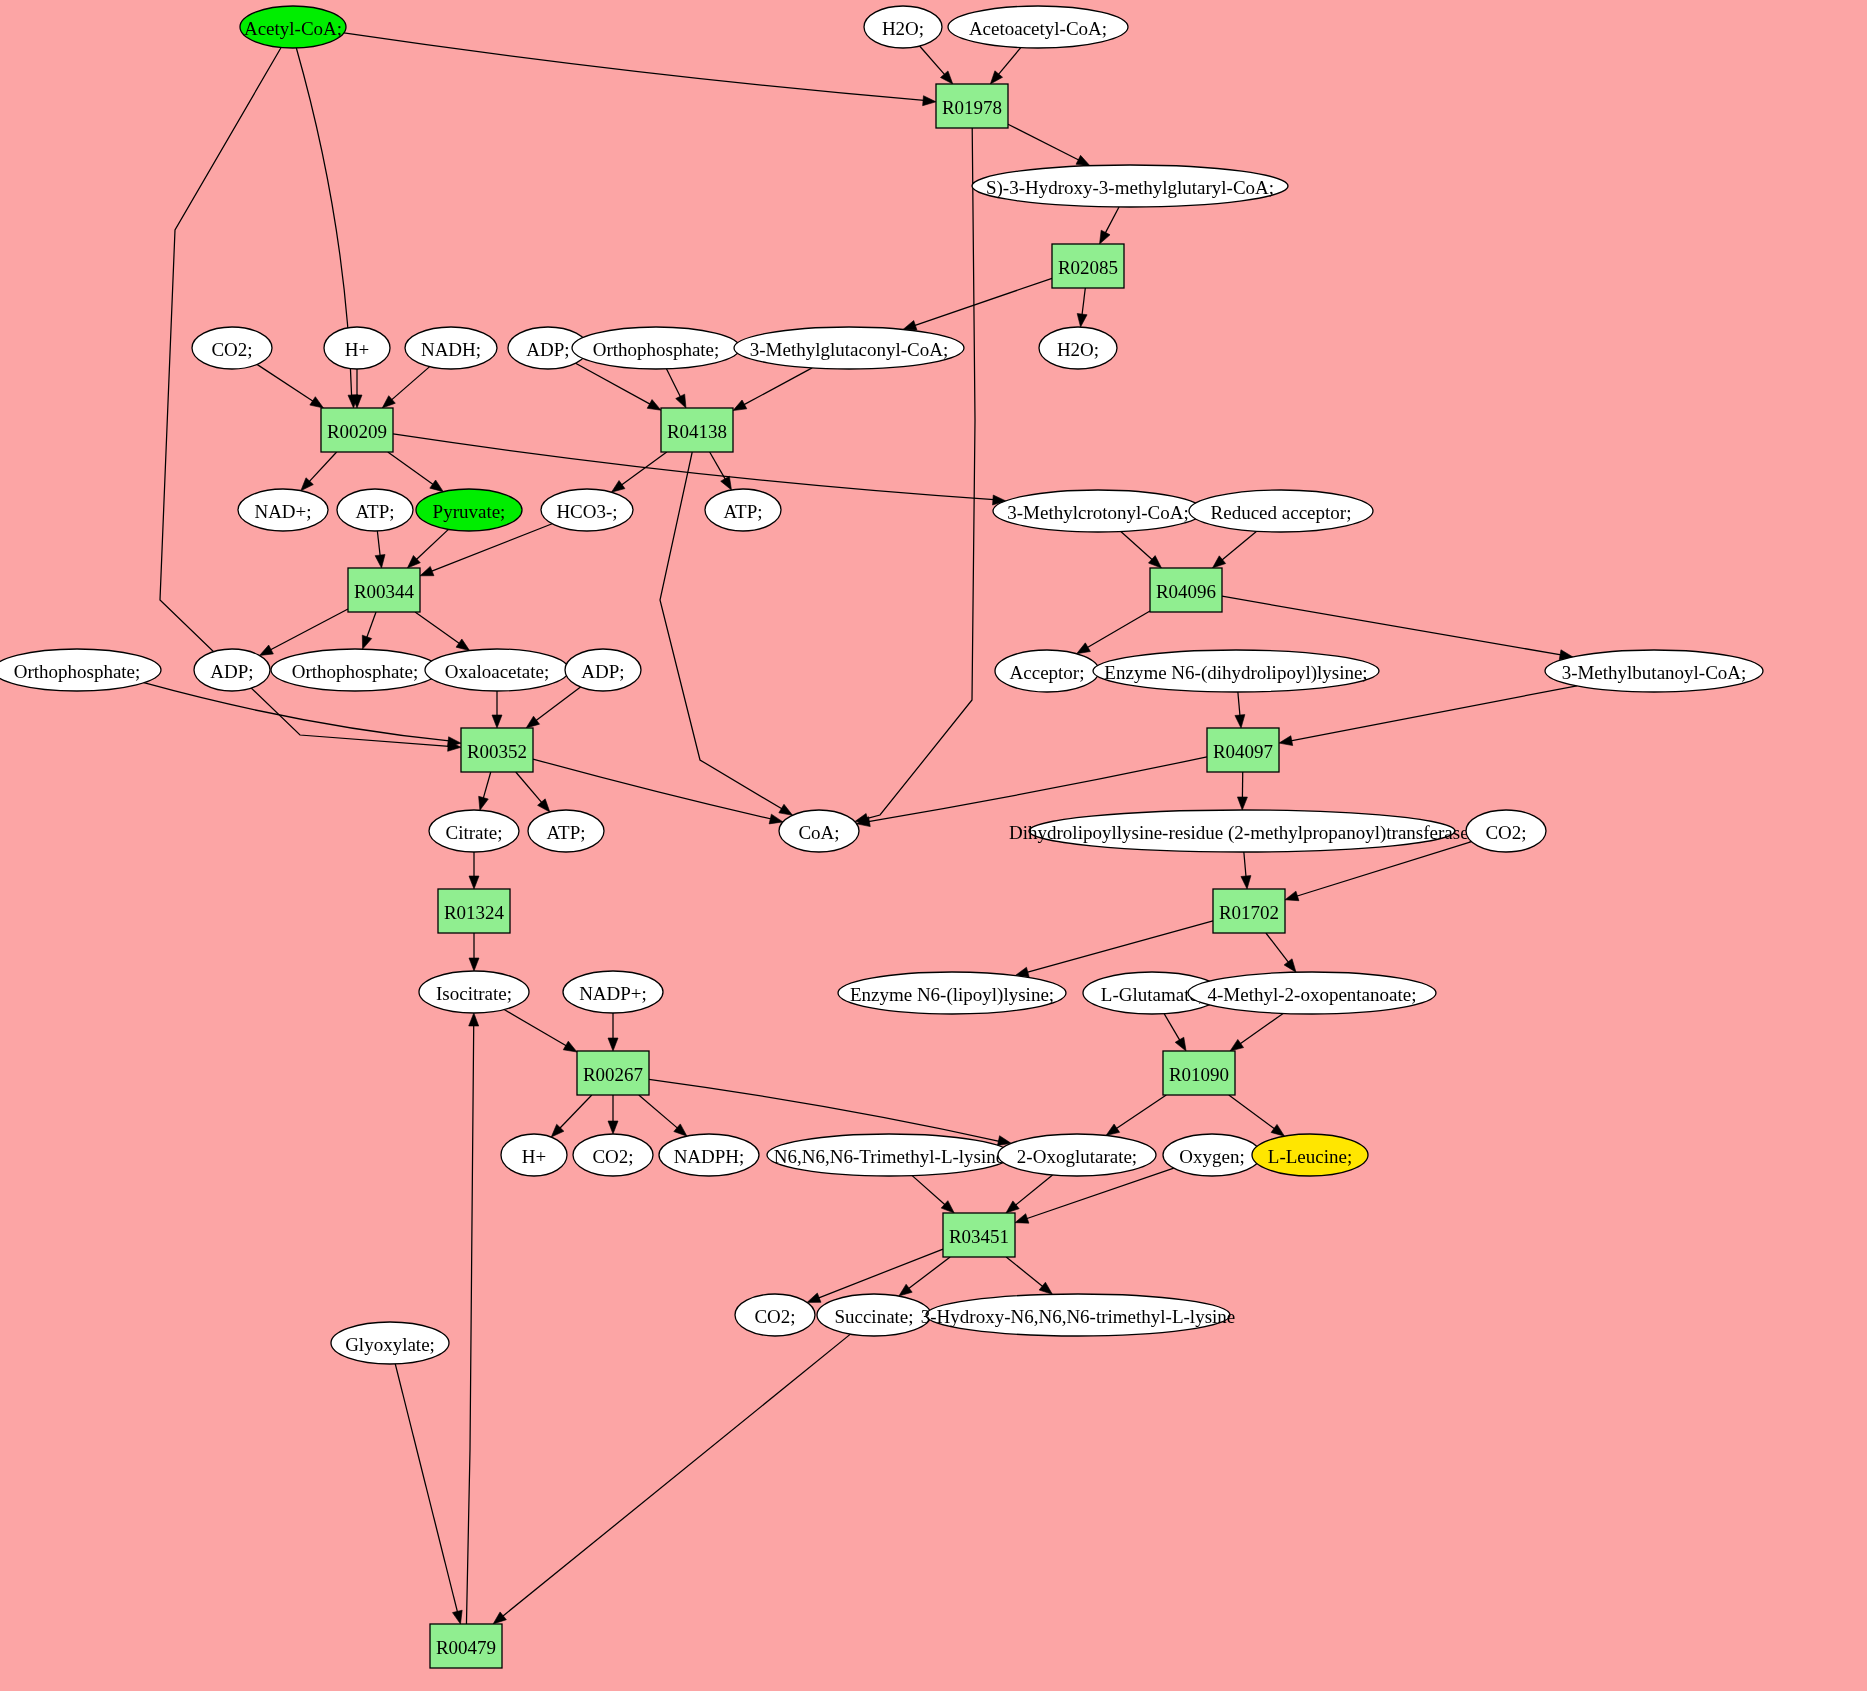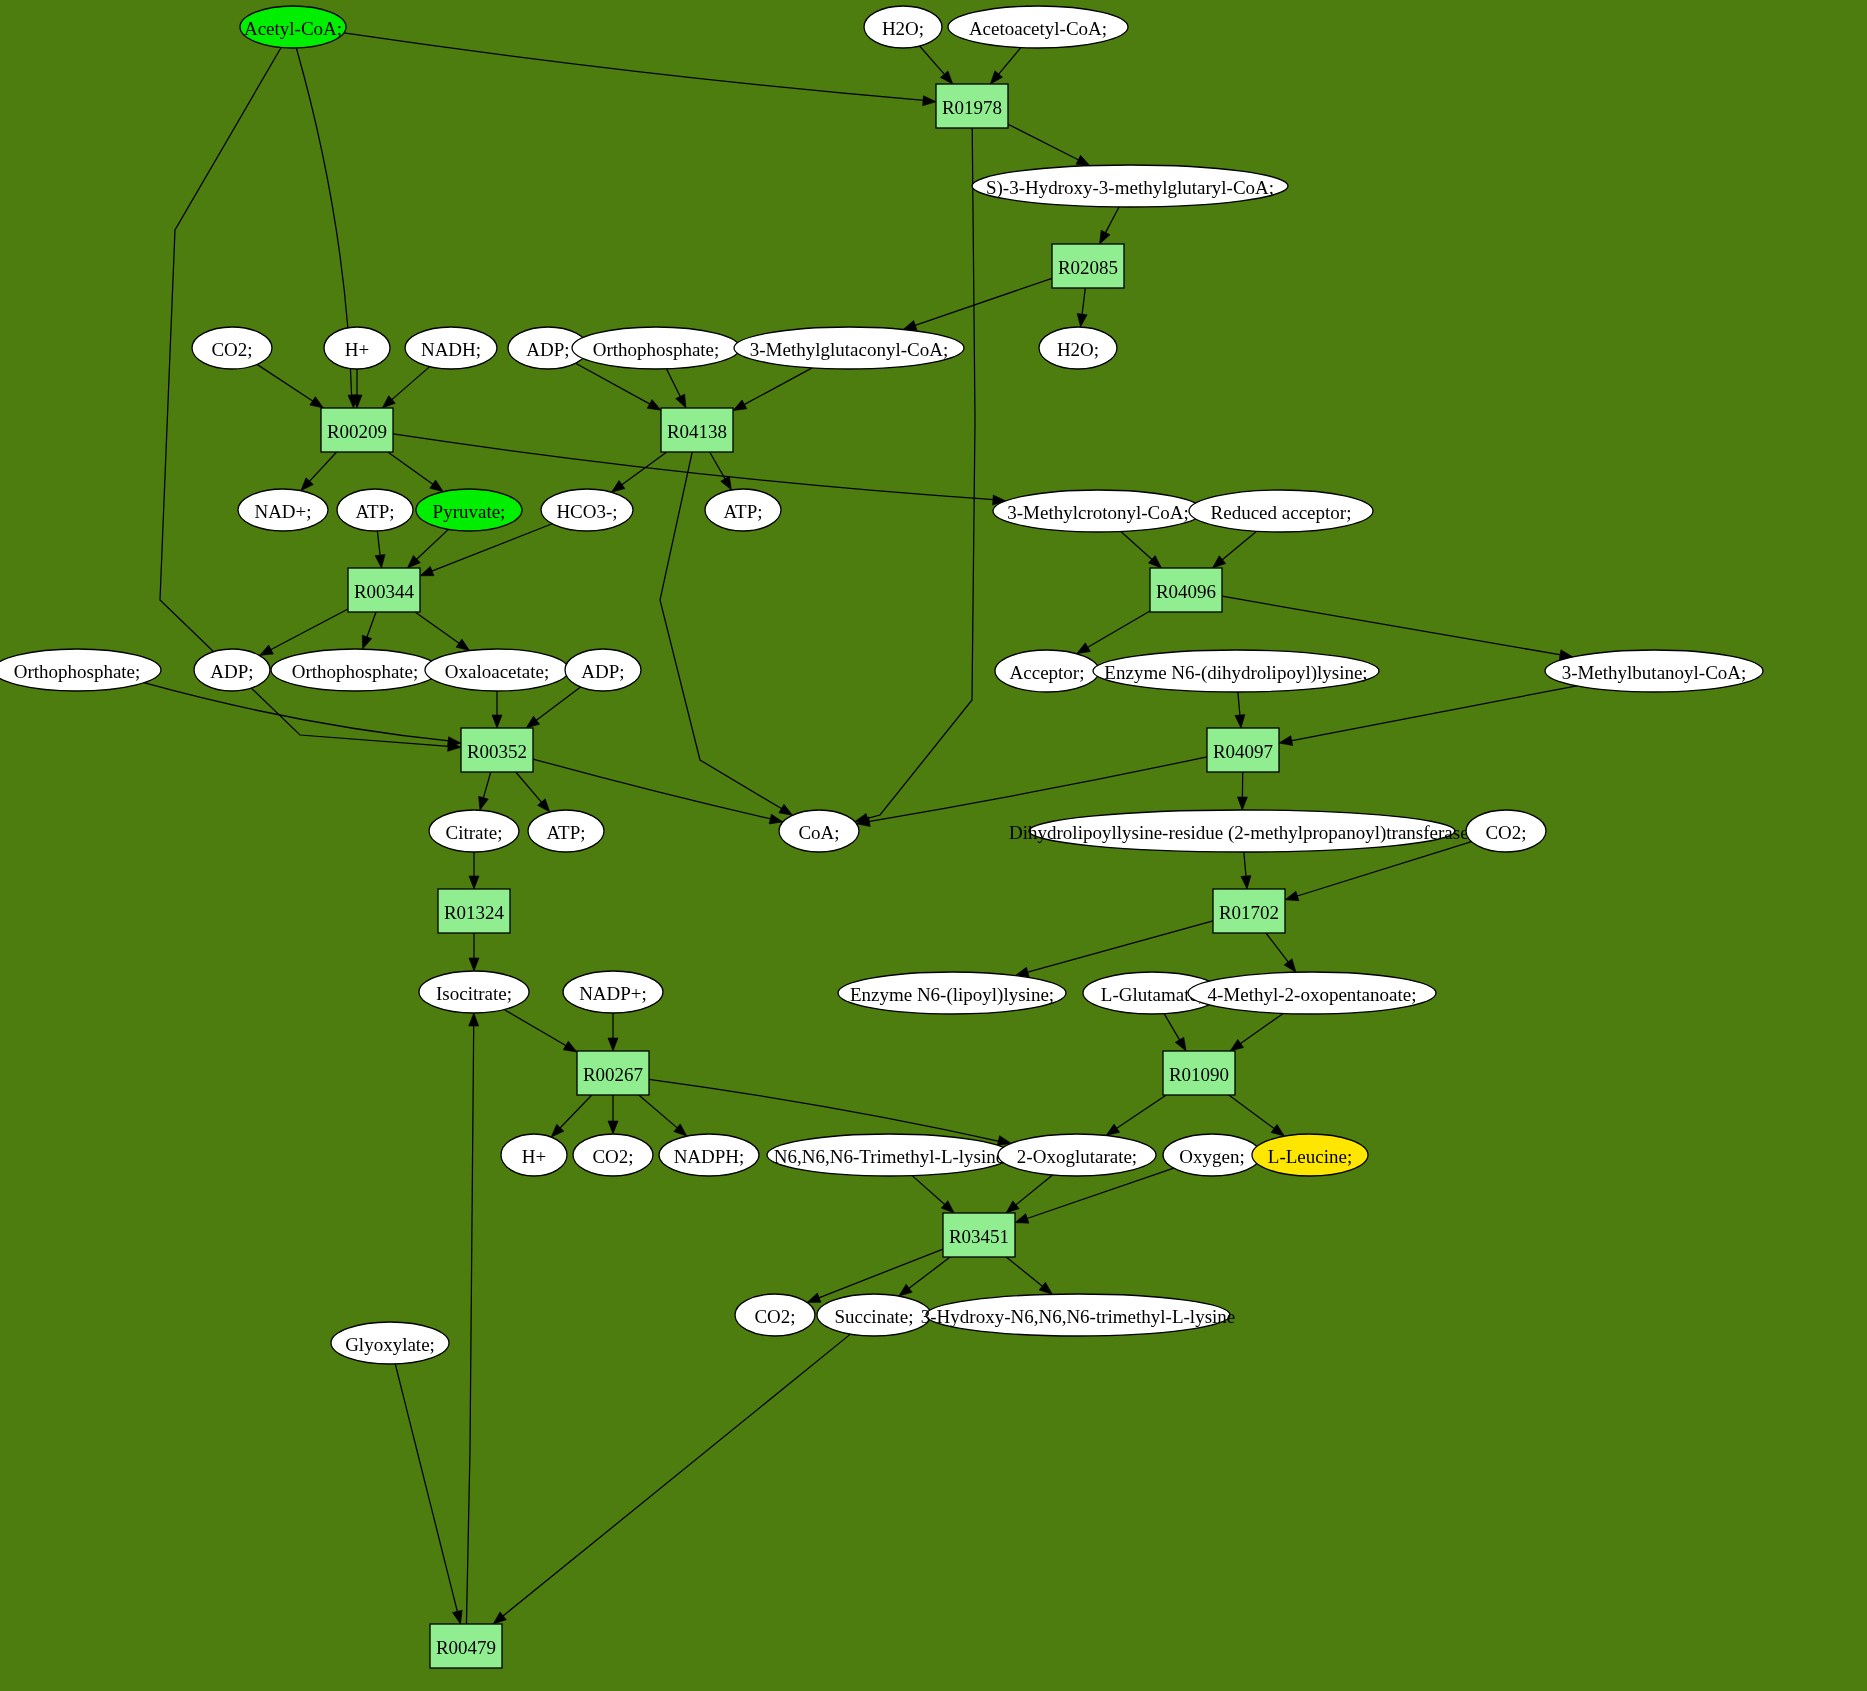--- a/index.html
+++ b/index.html
@@ -7,21 +7,21 @@
     padding: 0;
     background: #ffffff;
   }
   body {
     font-family: "Liberation Serif", "DejaVu Serif", serif;
   }
   #canvas {
     position: relative;
     width: 1867px;
     height: 1691px;
-    background: #4d7c0f;
+    background: #fca5a5;
     overflow: hidden;
   }
   svg#graph {
     position: absolute;
     top: 0;
     left: 0;
     width: 1867px;
     height: 1691px;
   }
   .node-shape {

